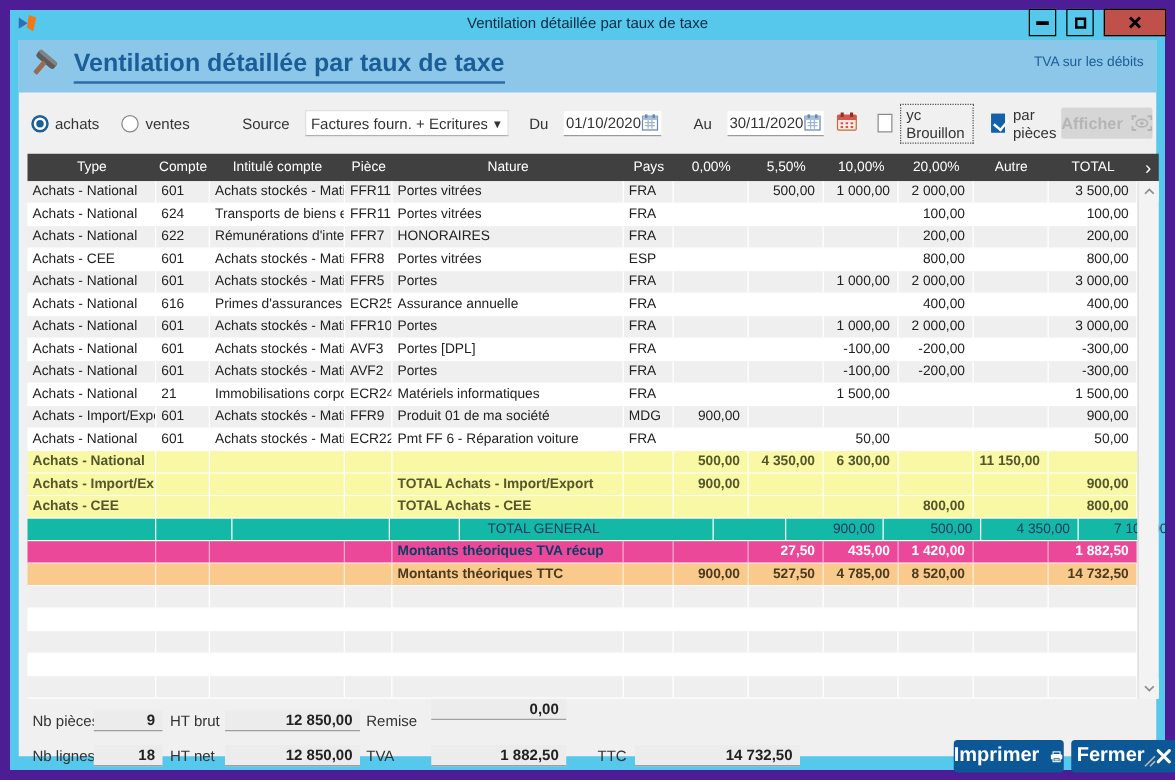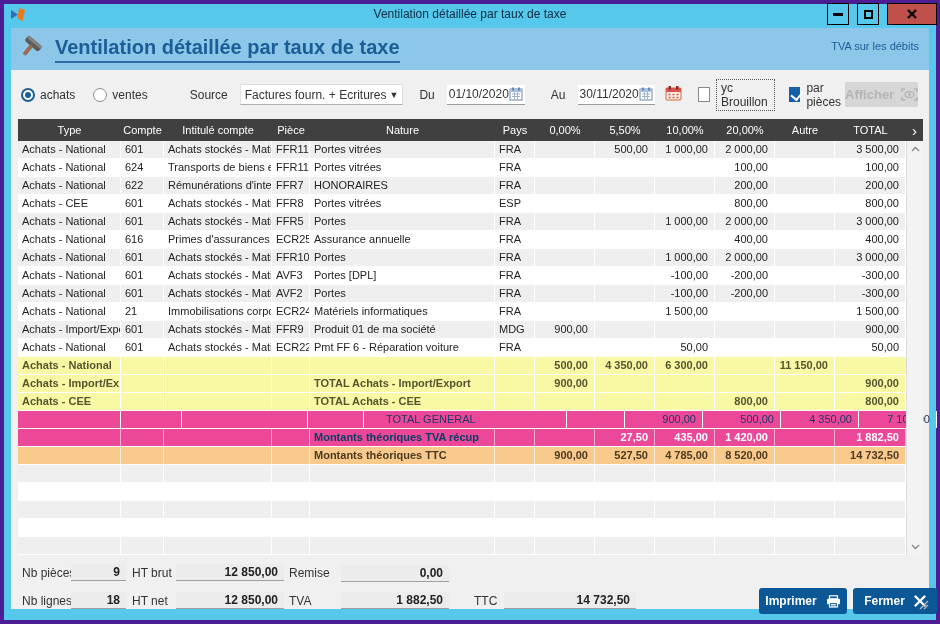--- a/index.html
+++ b/index.html
@@ -1,18 +1,18 @@
 <!DOCTYPE html>
 <html><head>
 <meta charset="utf-8">
 <style>
   * { box-sizing: border-box; margin: 0; padding: 0; }
   html,body { width: 940px; height: 624px; }
   body { font-family: "Liberation Sans", sans-serif; background:#d0d0d0; }
-  .window { position:relative; width:940px; height:624px; background:#55c8ec; border:4px solid #4c1d95; }
+  .window { position:relative; width:940px; height:624px; background:#55c8ec; border:8px solid #4c1d95; }
 
   
   .titlebar { position:relative; height:22px; }
   .logo { position:absolute; left:6px; top:2px; }
   .tb-title { position:absolute; left:0; right:0; top:3px; text-align:center; font-size:12px; color:#0e2a44; }
   .win-controls { position:absolute; right:-1px; top:-1px; display:flex; }
   .wbtn { height:22px; border:1px solid #000; display:flex; align-items:center; justify-content:center; background:#55c8ec; }
   .wbtn.min { width:22px; }
   .wbtn.max { width:22px; margin-left:8px; }
   .wbtn.close { width:50px; margin-left:8px; background:#c0504a; }
@@ -53,35 +53,35 @@
   .hchev { width:17px; display:flex; align-items:center; justify-content:center; font-size:15px; color:#fff; }
   .tbody-area { display:flex; }
   .rows { width:888px; }
   .row { display:grid; grid-template-columns:103px 43px 108px 38px 185px 40px 60px 60px 60px 60px 60px 71px; height:18px; border-bottom:1px solid #fff; }
   .cell { font-size:11px; line-height:17px; padding:0 4px; white-space:nowrap; overflow:hidden; border-right:1px solid #fff; color:#222; }
   .cell.num { text-align:right; padding-right:6px; }
   .bg-a { background:#efefef; }
   .bg-b { background:#fff; }
   .r-yellow { background:#f8f8a5; }
   .r-yellow .cell { font-weight:bold; color:#55552e; }
-  .r-totalgen { background:#ec4899;gap:18px; }
+  .r-totalgen { background:#14b8a6;gap:18px; }
   .r-totalgen .cell { color:#1f3864; }
   .r-blue { background:#ec4899; }
   .r-blue .cell { color:#fff; font-weight:bold; border-right-color:rgba(255,255,255,.55); }
   .r-blue .cell.lbl { color:#0a3e66; }
   .r-orange { background:#f9ca8c; }
   .r-orange .cell { font-weight:bold; color:#4a3a20; border-right-color:rgba(255,255,255,.7); }
   .vscroll { width:17px; height:414px; background:#f3f3f3; border-left:1px solid #dcdcdc; display:flex; flex-direction:column; justify-content:space-between; }
   .sbtn { height:16px; display:flex; align-items:center; justify-content:center; background:#f3f3f3; }
 
   
   .footer { position:relative; height:58px; font-size:12px; color:#333; }
   .flabel { position:absolute; }
   .fbox { position:absolute; height:17px; background:#ececec; border-bottom:1px solid #9f9f9f; text-align:right; padding:1px 6px 0 2px; font-weight:bold; color:#222; }
-  .btn { position:absolute; top:33px; height:26px; border:none; border-radius:3px; background:#0c5796; color:#fff; font-weight:bold; font-size:12px; display:flex; align-items:center; justify-content:center; gap:9px; font-family:"Liberation Sans",sans-serif; }
+  .btn { position:absolute; top:33px; height:26px; border:none; border-radius:3px; background:#0c5796; color:#fff; font-weight:bold; font-size:16px; display:flex; align-items:center; justify-content:center; gap:9px; font-family:"Liberation Sans",sans-serif; }
   .grip { position:absolute; right:0; bottom:0; }
 </style>
 </head>
 <body>
 
 <div class="window">
 
   <div class="titlebar">
     <span class="logo">
       <svg width="18" height="17" viewBox="0 0 18 17">
@@ -540,21 +540,21 @@
         </div>
       </div>
     </div>
 
     <div class="footer">
       <span class="flabel" style="left:11px; top:11px">Nb pièces</span>
       <span class="fbox" style="left:60px; top:9px; width:55px">9</span>
       <span class="flabel" style="left:121px; top:11px">HT brut</span>
       <span class="fbox" style="left:165px; top:9px; width:108px">12 850,00</span>
       <span class="flabel" style="left:278px; top:11px">Remise</span>
-      <span class="fbox" style="left:330px; top:10px; width:108px">0,00</span>
+      <span class="fbox" style="left:330px; top:0; width:108px">0,00</span>
 
       <span class="flabel" style="left:11px; top:39px">Nb lignes</span>
       <span class="fbox" style="left:60px; top:37px; width:55px">18</span>
       <span class="flabel" style="left:121px; top:39px">HT net</span>
       <span class="fbox" style="left:165px; top:37px; width:108px">12 850,00</span>
       <span class="flabel" style="left:278px; top:39px">TVA</span>
       <span class="fbox" style="left:330px; top:37px; width:108px">1 882,50</span>
       <span class="flabel" style="left:463px; top:39px">TTC</span>
       <span class="fbox" style="left:493px; top:37px; width:132px">14 732,50</span>
 

